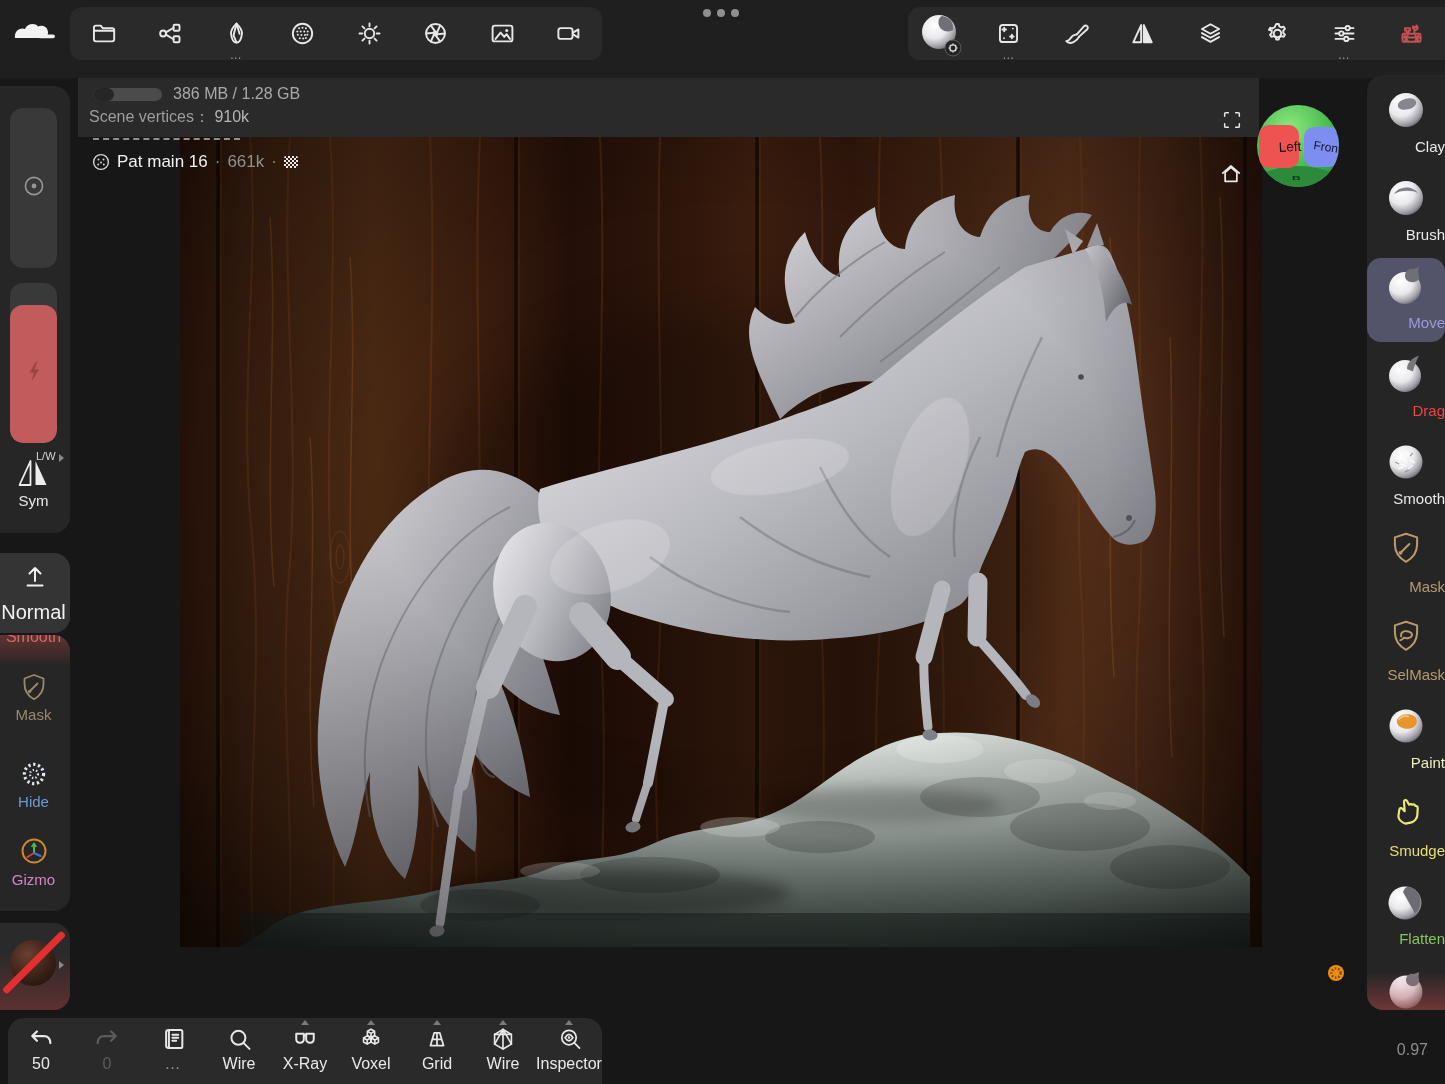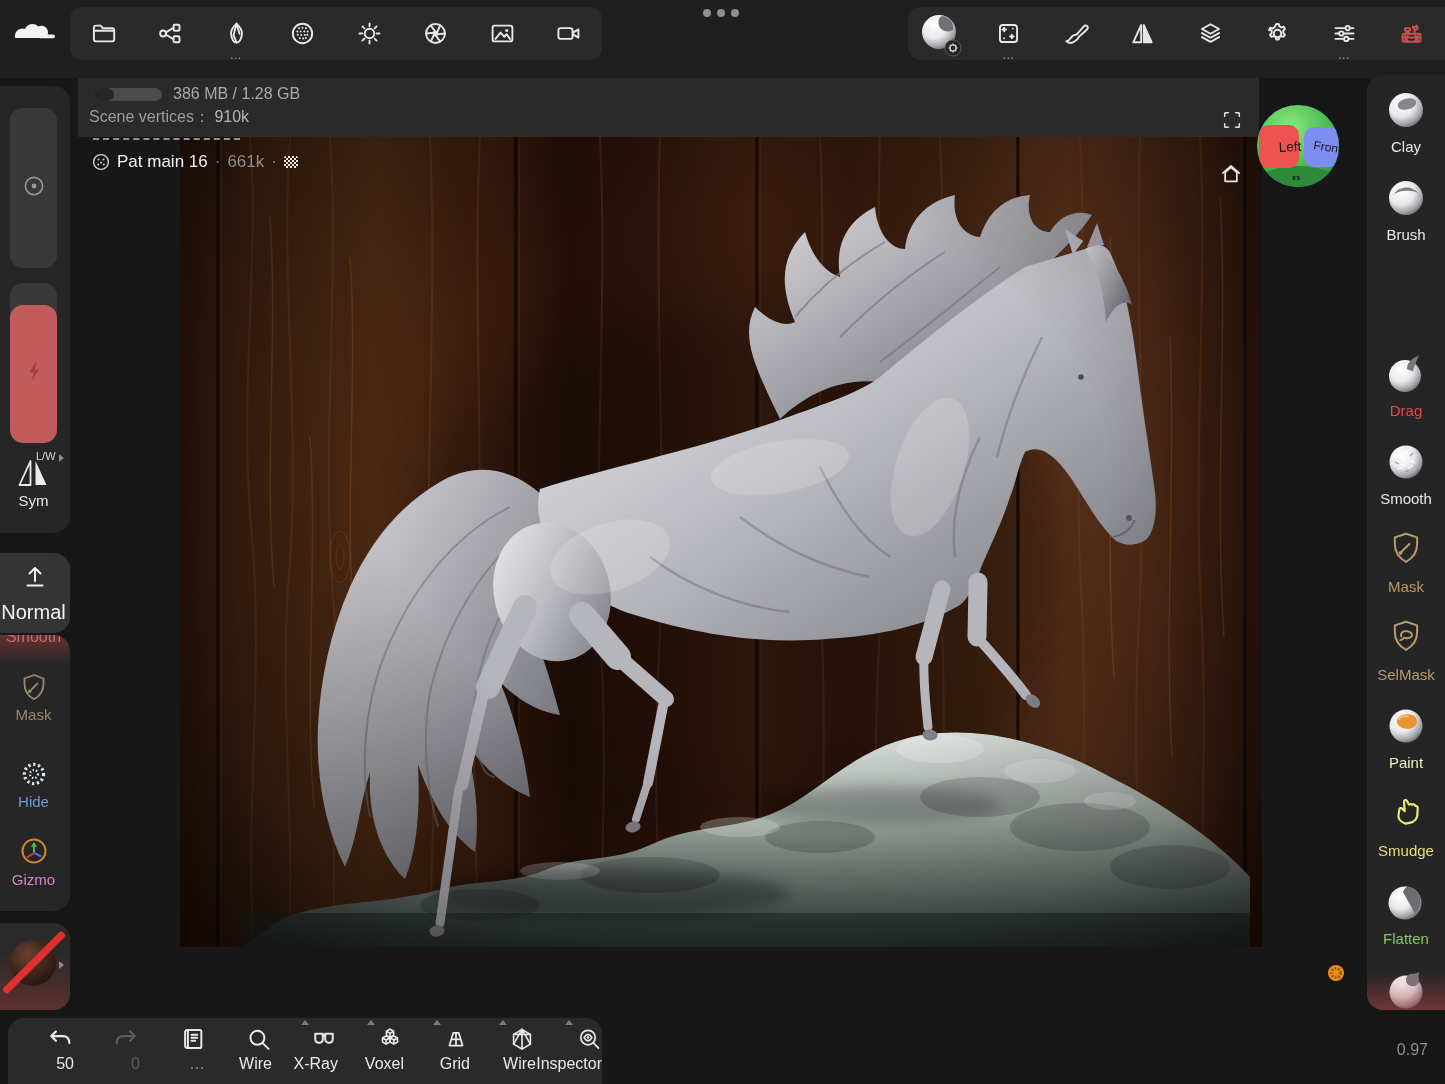--- a/index.html
+++ b/index.html
@@ -57,33 +57,33 @@
   .lp4{top:923px;height:87px;background:linear-gradient(#2b2a2a 35%,#5e3030);overflow:hidden}
   .matsphere{position:absolute;left:10px;top:17px;width:46px;height:46px;border-radius:50%;
       background:radial-gradient(circle at 38% 32%, #6a4030, #3a2118 55%, #190d07)}
   .matslash{position:absolute;left:-8px;top:36px;width:84px;height:7px;background:#e22f2f;border-radius:3px;
       transform:rotate(-45deg)}
   
   .rp{position:absolute;left:1367px;top:75px;width:78px;height:935px;background:#262525;
       border-radius:16px 0 0 16px;overflow:hidden;z-index:7}
   .rp:after{content:"";position:absolute;left:0;bottom:0;width:100%;height:38px;
       background:linear-gradient(rgba(150,60,60,0),rgba(170,70,70,.55));pointer-events:none}
-  .rtool{position:absolute;left:0;width:78px;height:78px;text-align:center;cursor:pointer}
+  .rtool{position:absolute;left:0;width:78px;height:78px;text-align:right;cursor:pointer}
   .ticon{position:absolute;left:50%;transform:translateX(-50%);top:0}
   .tlabel{position:absolute;left:0;width:100%;top:48px;font-size:15px;color:#e8e8e8}
   .rtool.sel{background:#53536a;height:84px;border-radius:14px}
   .rtool.sel .ticon{top:8px}
   .rtool.sel .tlabel{top:56px}
   .c-move{color:#9a9ae0}.c-drag{color:#ef4444}.c-tan{color:#b99a6b}
   .c-paint{color:#eeeebb}.c-smudge{color:#e6df74}.c-flat{color:#84c65e}
   .c-lmask{color:#99896a}.c-hide{color:#6b9bd2}.c-gizmo{color:#d883c8}.c-smoothcut{color:#cf6a6a}
   
   .bbar{position:absolute;left:8px;top:1018px;width:594px;height:66px;background:#2b2a2a;
       border-radius:16px 16px 0 0;display:flex;z-index:7}
-  .bitem{flex:1 1 0;position:relative;text-align:right;cursor:pointer}
+  .bitem{flex:1 1 0;position:relative;text-align:center;cursor:pointer}
   .bicon{margin-top:7px;height:30px}
   .blabel{font-size:16px;color:#e9e9e9;margin-top:0px}
   .blabel.dim{color:#5c5c5c}
   .blabel.dots{color:#9a9a9a;letter-spacing:1px}
   .caretu{position:absolute;top:2px;left:50%;transform:translateX(-50%);width:0;height:0;
       border-left:4px solid transparent;border-right:4px solid transparent;border-bottom:5px solid #7a7a7a}
 </style>
 </head>
 <body>
 
@@ -606,20 +606,29 @@
   <div class="rtool" style="top:103px">
     <span class="ticon">
       <svg width="40" height="40" viewBox="0 0 40 40">
           <circle cx="20" cy="20" r="17" fill="url(#gSph)"></circle>
       <path d="M8 16 C13 7.5 27 7.5 32 15 C26 11.5 14 12 8 16 Z" fill="#80808a"></path>
         </svg>
     </span>
     <div class="tlabel">Brush</div>
   </div>
 
+  <div class="rtool sel" style="top:183px">
+    <span class="ticon">
+      <svg width="40" height="40" viewBox="0 0 40 40">
+          <circle cx="19" cy="22" r="16" fill="url(#gSph)"></circle>
+      <path d="M19 10 C19 5 23 2 27 3 L33 1 L32 7 C34 10 33.5 14 30 15.5 C25 17.5 19 15 19 10 Z" fill="#6f6f75"></path>
+        </svg>
+    </span>
+    <div class="tlabel c-move">Move</div>
+  </div>
 
   <div class="rtool" style="top:279px">
     <span class="ticon">
       <svg width="40" height="40" viewBox="0 0 40 40">
           <circle cx="19" cy="22" r="16" fill="url(#gSph)"></circle>
       <path d="M21 15 C21 9 25 4.5 33 1.5 C30 8 28 13 27 17.5 Z" fill="#76767c"></path>
         </svg>
     </span>
     <div class="tlabel c-drag">Drag</div>
   </div>

